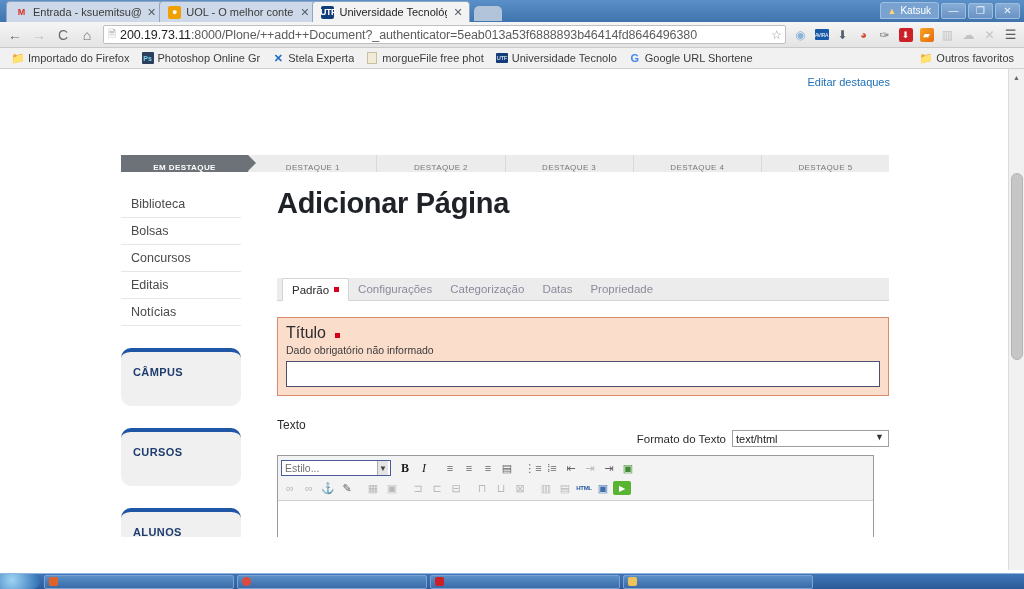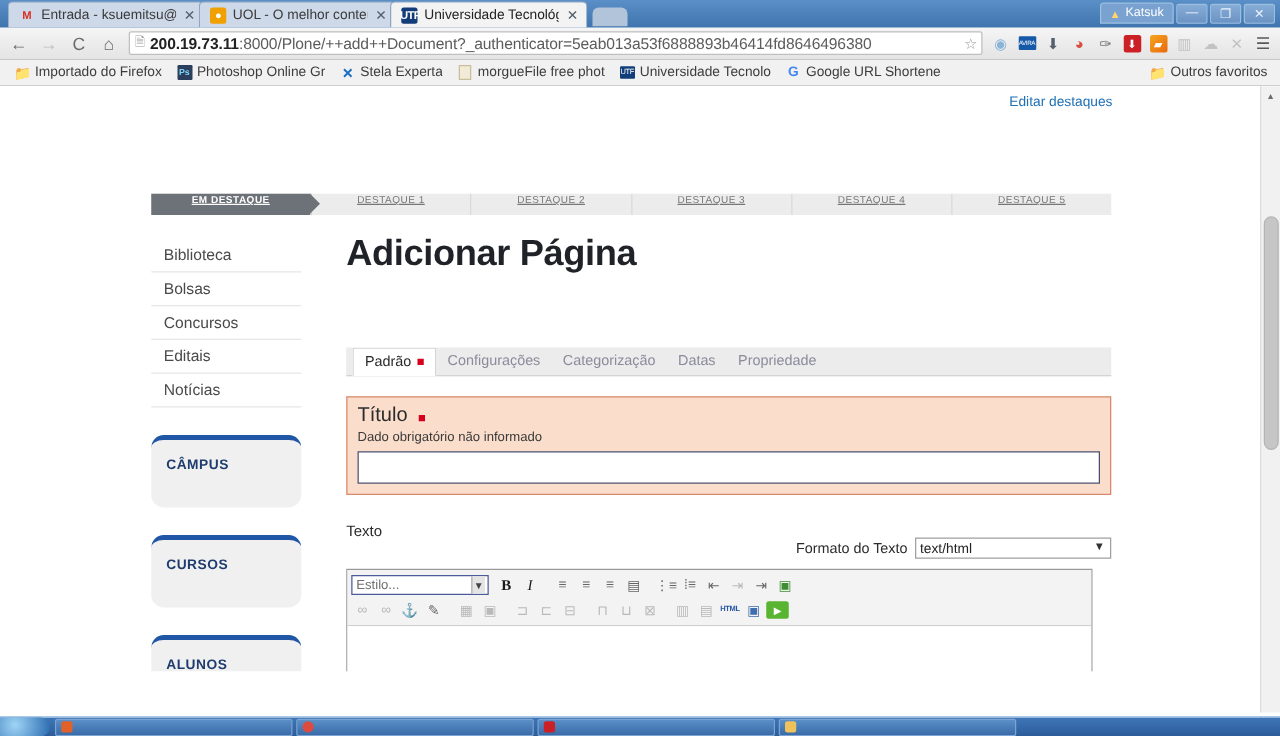--- a/index.html
+++ b/index.html
@@ -115,21 +115,21 @@
     padding: 0 4px;
     margin: 0 3px;
     overflow: hidden;
     position: relative;
   }
   .omnibox .pageicon { font-size: 10px; color: #9a9a9a; margin-right: 4px; }
   .urltext {
     font-size: 12.5px; color: #5c5c5c; white-space: nowrap;
     letter-spacing: -0.1px;
   }
-  .urltext b { color: #222; font-weight: bold; }
+  .urltext b { color: #222; font-weight: normal; }
   .star {
     position: absolute; right: 3px; top: 2px;
     color: #9a9a9a; font-size: 12px;
   }
   .exticon {
     width: 19px; height: 19px;
     display: flex; align-items: center; justify-content: center;
     font-size: 12px;
     flex: 0 0 19px;
   }
@@ -196,24 +196,23 @@
   .destaque-bar {
     position: absolute; left: 121px; top: 86px;
     width: 768px; height: 17px;
     background: #ececec;
     display: flex;
     font-size: 8px; letter-spacing: .4px;
     color: #767676;
   }
   .destaque-bar .d-item {
     flex: 1 1 0;
-    display: flex; align-items: flex-start; justify-content: center;
+    display: flex; align-items: flex-end; justify-content: center;
     border-right: 1px solid #d9d9d9;
     position: relative;
-    text-decoration: underline;
   }
   .destaque-bar .d-item:last-child { border-right: none; }
   .destaque-bar .d-item.active {
     background: #6d7278; color: #fff; font-weight: bold;
   }
   .destaque-bar .d-item.active::after {
     content: ""; position: absolute; right: -8px; top: 0;
     border-left: 8px solid #6d7278;
     border-top: 8.5px solid transparent;
     border-bottom: 8.5px solid transparent;

